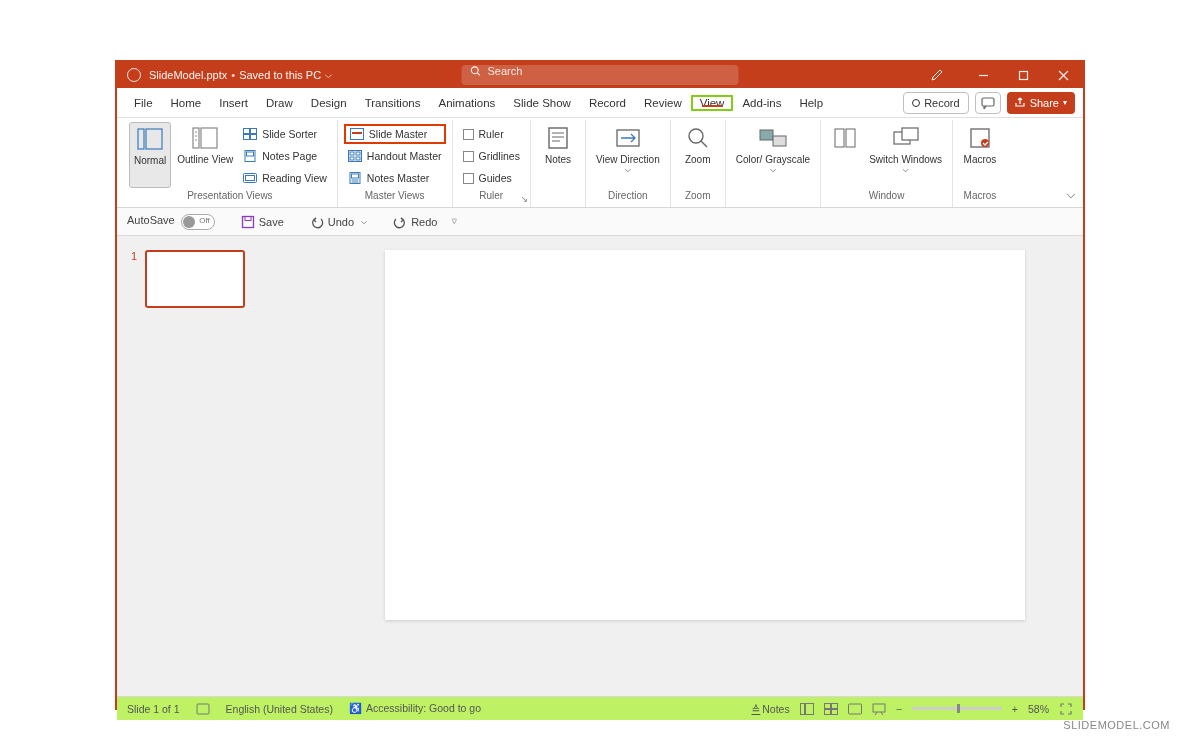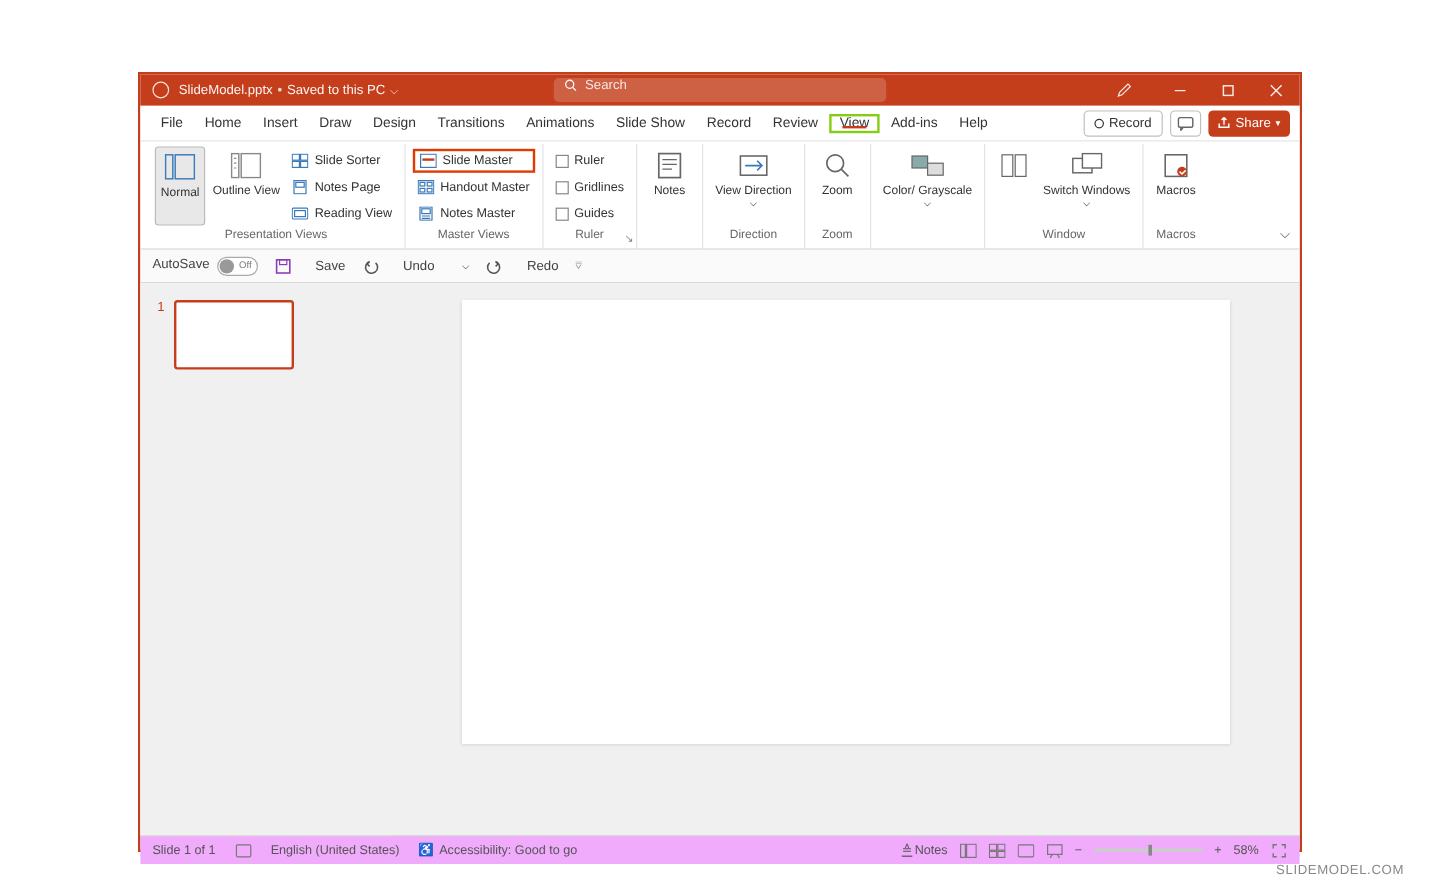--- a/index.html
+++ b/index.html
@@ -36,29 +36,29 @@
 .small-btn { display: flex; align-items: center; gap: 5px; font-size: 10.5px; color: #333; padding: 1px 4px; height: 20px; cursor: pointer; white-space: nowrap; }
 .small-btn .sico { width: 14px; height: 14px; display: flex; align-items: center; justify-content: center; }
 .small-btn.highlight { border: 2px solid #e03a00; }
 .chk { display: flex; align-items: center; gap: 5px; font-size: 10.5px; color: #333; padding: 1px 4px; height: 20px; }
 .chk-box { width: 11px; height: 11px; border: 1px solid #888; background: #fff; }
 .qat { height: 28px; background: #fafafa; border-bottom: 1px solid #d8d8d8; display: flex; align-items: center; padding: 0 10px; gap: 14px; font-size: 11px; color: #444; }
 .autosave { display: flex; gap: 6px; }
 .toggle { width: 34px; height: 16px; border: 1px solid #aaa; border-radius: 8px; background: #fff; position: relative; }
 .toggle::after { content: "Off"; font-size: 8px; position: absolute; right: 4px; top: 1px; color: #777; }
 .toggle::before { content: ""; position: absolute; left: 1px; top: 1px; width: 12px; height: 12px; border-radius: 50%; background: #999; }
-.qat-btn { display: flex; align-items: center; gap: 20px; cursor: pointer; }
+.qat-btn { display: flex; align-items: center; gap: 4px; cursor: pointer; margin-left: 12px; }
 .workspace { display: flex; height: 460px; background: #f0f0f0; }
 .thumb-pane { width: 210px; background: #f0f0f0; padding: 14px 14px; }
 .thumb-wrap { display: flex; gap: 8px; }
 .thumb-num { font-size: 11px; color: #c43e1c; }
 .thumb { width: 100px; height: 58px; background: #fff; border: 2px solid #c43e1c; border-radius: 3px; }
 .slide-area { flex: 1; display: flex; align-items: flex-start; justify-content: center; padding: 14px 20px 20px 20px; }
 .slide-canvas { width: 640px; height: 370px; background: #fff; box-shadow: 0 1px 3px rgba(0,0,0,0.15); }
-.statusbar { height: 24px; border-top: 1px solid #d8d8d8; background: #f0abfc; display: flex; align-items: center; font-size: 10.5px; color: #555; padding: 0 10px; gap: 16px; }
+.statusbar { height: 24px; border-top: 1px solid #d8d8d8; background: #bef264; display: flex; align-items: center; font-size: 10.5px; color: #555; padding: 0 10px; gap: 16px; }
 .sb-right { margin-left: auto; display: flex; align-items: center; gap: 10px; }
 .sb-ico { width: 14px; height: 14px; display: inline-flex; align-items: center; justify-content: center; }
 .zoom-slider { width: 90px; height: 3px; background: #ccc; position: relative; }
 .zoom-slider::after { content: ""; position: absolute; left: 50%; top: -3px; width: 3px; height: 9px; background: #888; }
 .watermark { position: absolute; right: 30px; bottom: 12px; font-size: 11px; color: #888; letter-spacing: 0.5px; }
 .launcher { position: absolute; right: 2px; bottom: 3px; font-size: 9px; color: #888; }
 .ribbon-collapse { position: absolute; right: 8px; bottom: 6px; font-size: 11px; color: #666; cursor:pointer; }
 svg { display: block; }
 </style>
 </head>

